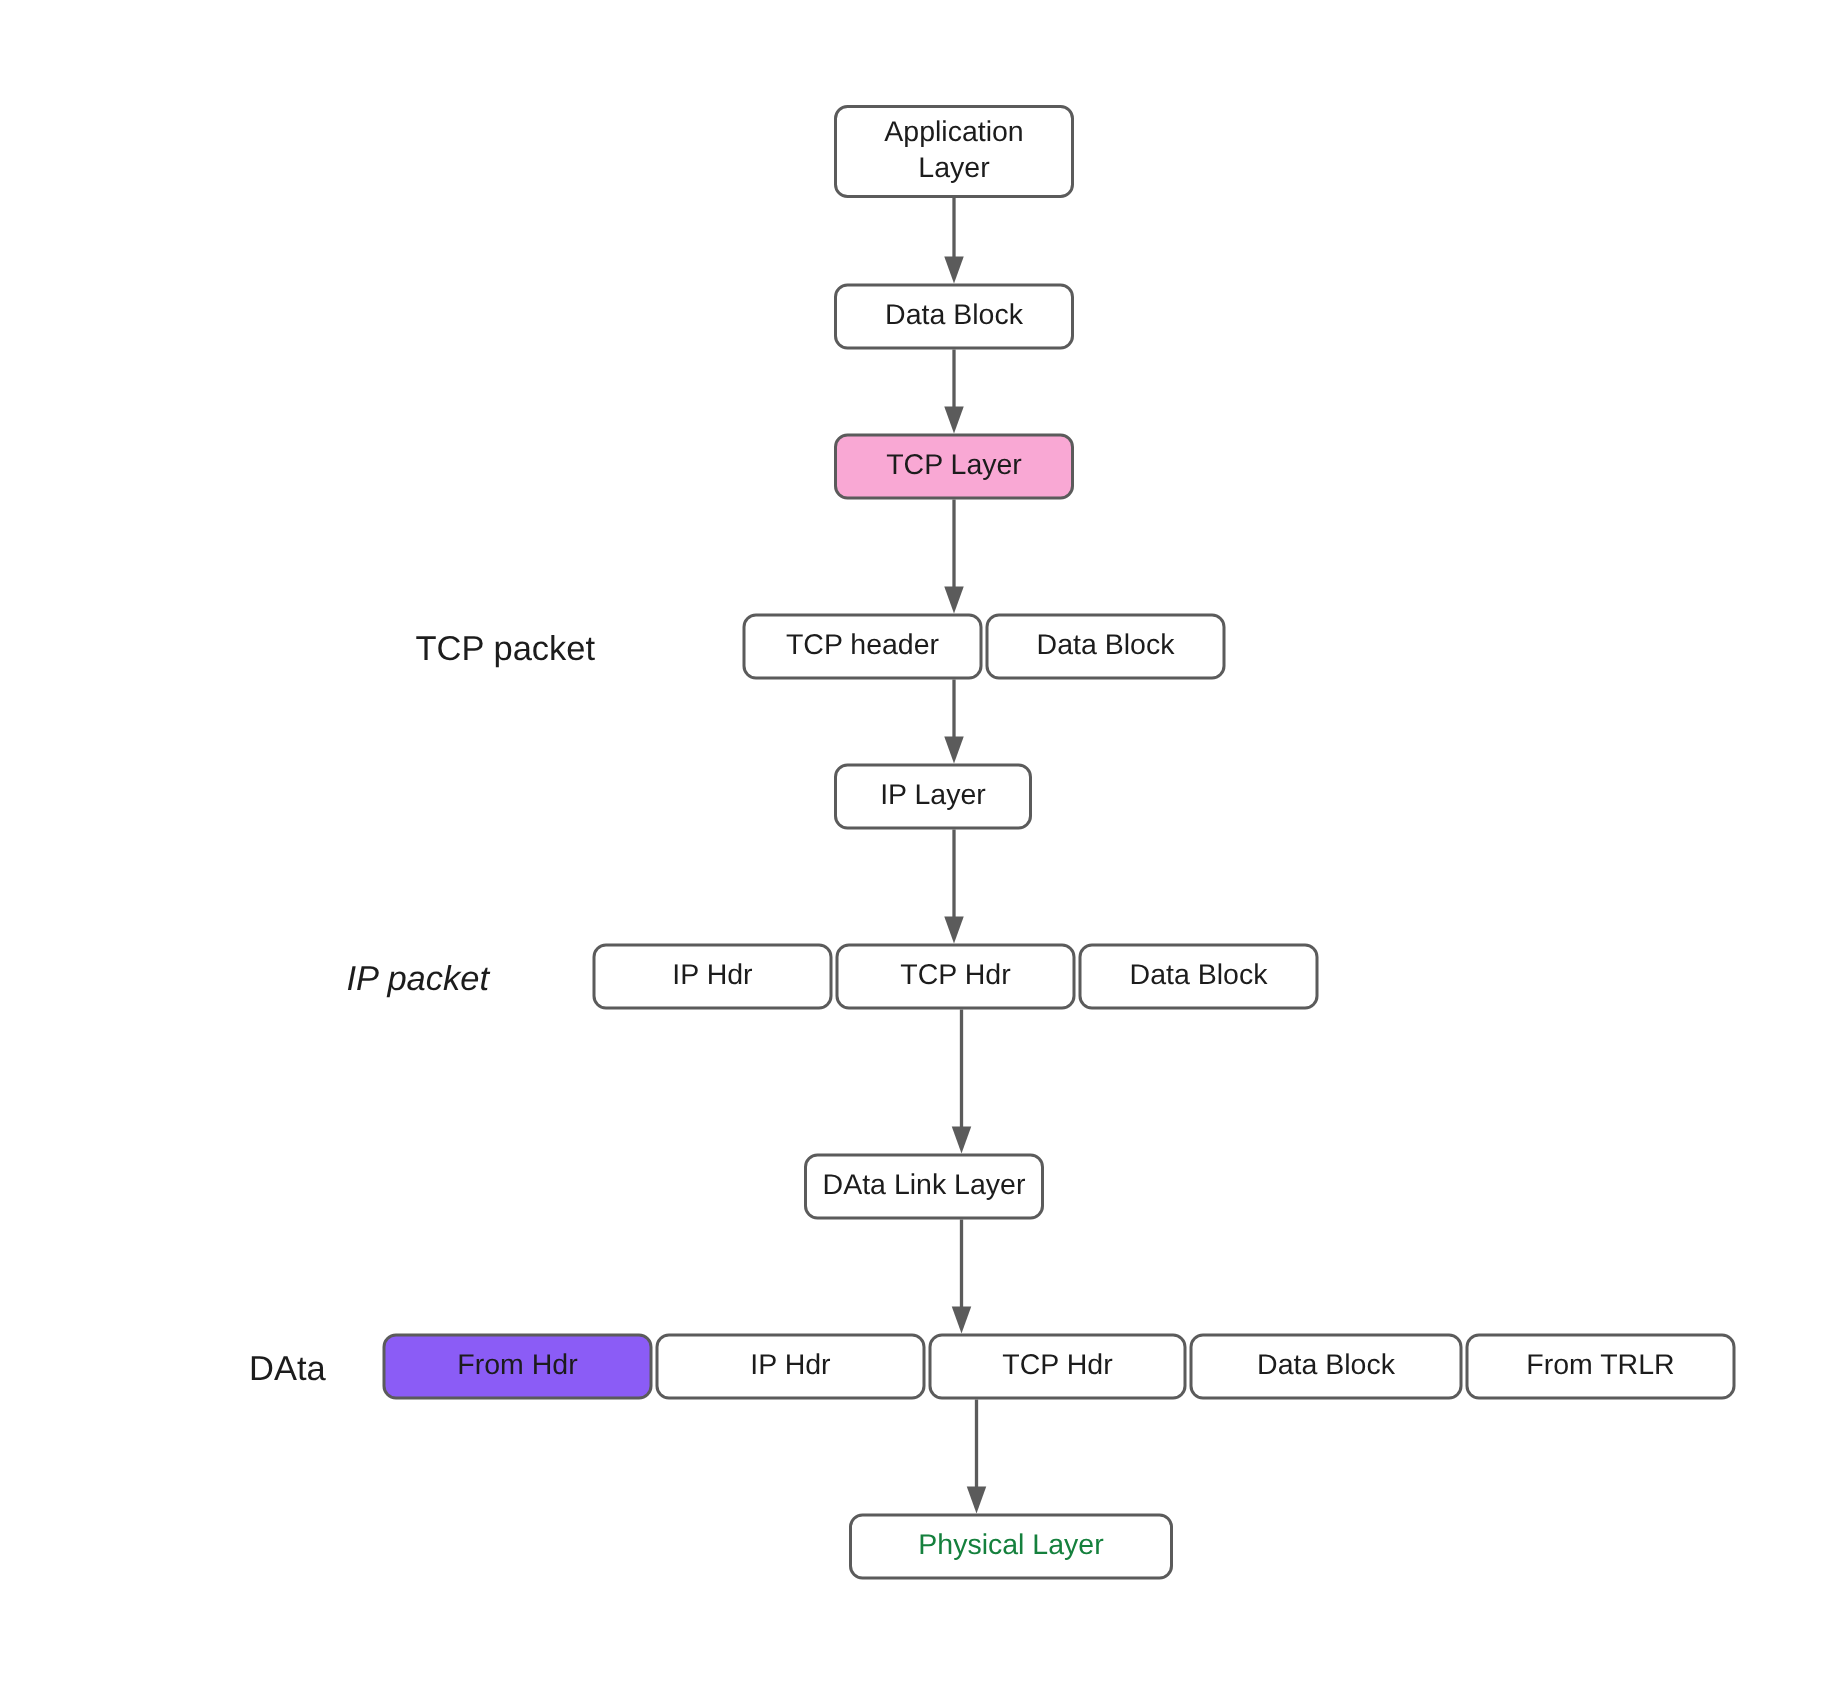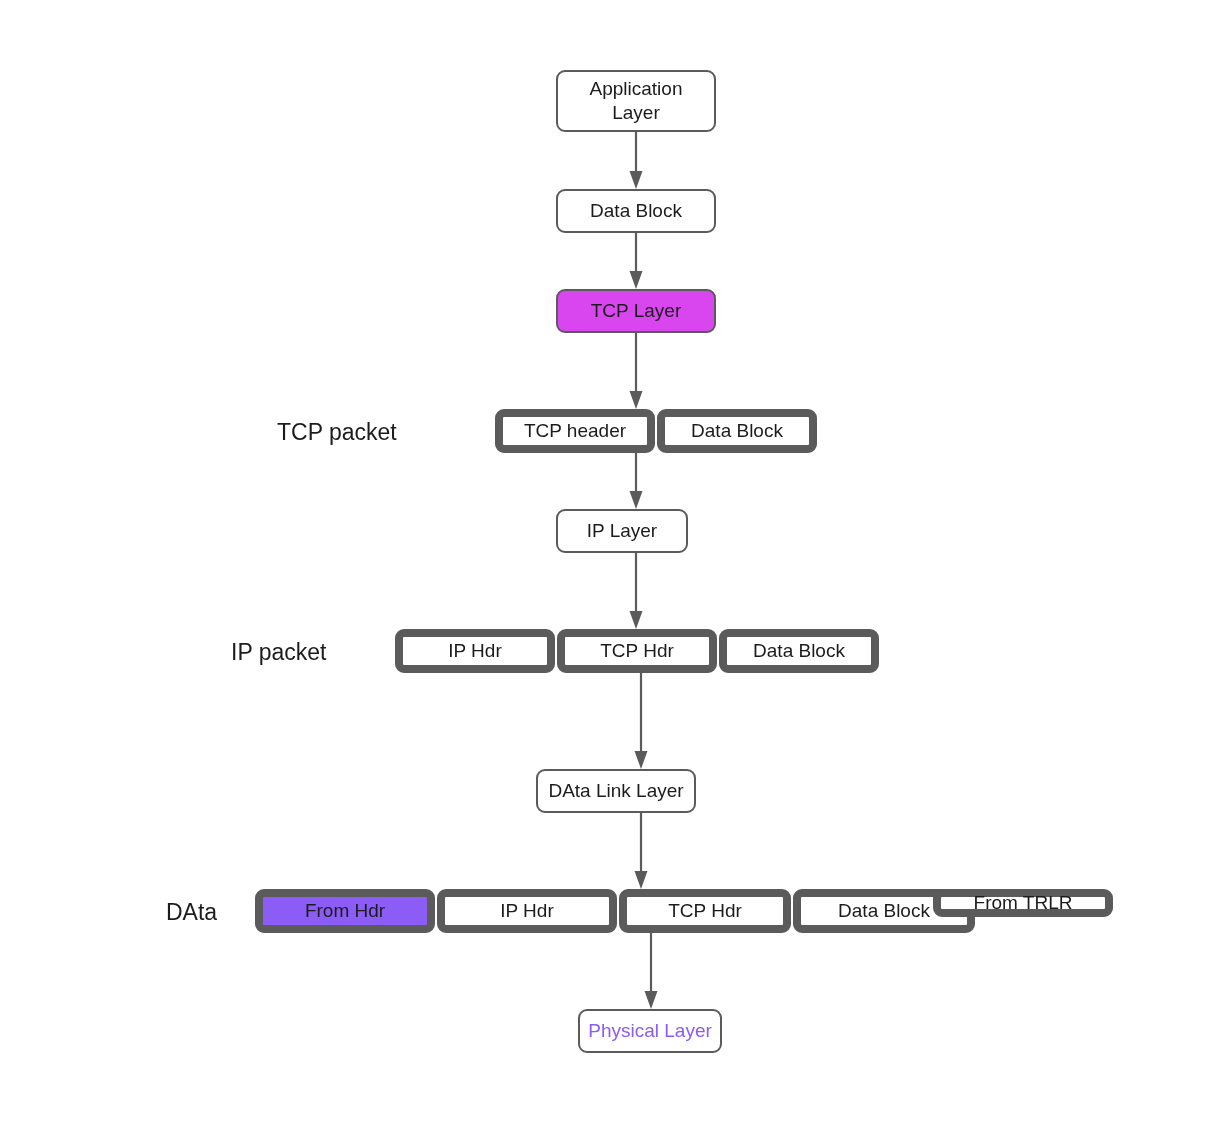--- a/index.html
+++ b/index.html
@@ -48,21 +48,21 @@
     position: absolute;
     font-size: 23px;
     color: #1c1c1c;
     white-space: nowrap;
     z-index: 2;
   }
   .seg {
     position: absolute;
     box-sizing: border-box;
     background: #ffffff;
-    border: 8px solid #fca5a5;
+    border: 2px solid #fca5a5;
     border-radius: 9px;
     display: flex;
     align-items: center;
     justify-content: center;
     text-align: center;
     font-size: 19px;
     color: #1c1c1c;
     z-index: 2;
   }
 </style>
@@ -100,30 +100,30 @@
         <polygon points="634.5,871 647.5,871 641,889" fill="#5b5b5b"></polygon>
       </g>
       <g>
         <line x1="651" y1="933" x2="651" y2="993" stroke="#5b5b5b" stroke-width="2.2"></line>
         <polygon points="644.5,991 657.5,991 651,1009" fill="#5b5b5b"></polygon>
       </g>
     </svg>
 <div class="node" style="left: 556px; top: 70px; width: 160px; height: 62px; border-color: rgb(91, 91, 91); background: rgb(255, 255, 255); color: rgb(28, 28, 28); white-space: pre-line;">Application
 Layer</div>
     <div class="node" style="left: 556px; top: 189px; width: 160px; height: 44px; border-color: rgb(91, 91, 91); background: rgb(255, 255, 255); color: rgb(28, 28, 28); white-space: pre-line;">Data Block</div>
-    <div class="node" style="left: 556px; top: 289px; width: 160px; height: 44px; border-color: rgb(91, 91, 91); background: #d946ef; color: rgb(28, 28, 28); white-space: pre-line;">TCP Layer</div>
+    <div class="node" style="left: 556px; top: 289px; width: 160px; height: 44px; border-color: rgb(91, 91, 91); background: #f9a8d4; color: rgb(28, 28, 28); white-space: pre-line;">TCP Layer</div>
     <div class="node" style="left: 556px; top: 509px; width: 132px; height: 44px; border-color: rgb(91, 91, 91); background: rgb(255, 255, 255); color: rgb(28, 28, 28); white-space: pre-line;">IP Layer</div>
     <div class="node" style="left: 536px; top: 769px; width: 160px; height: 44px; border-color: rgb(91, 91, 91); background: rgb(255, 255, 255); color: rgb(28, 28, 28); white-space: pre-line;">DAta Link Layer</div>
-    <div class="node" style="left: 578px; top: 1009px; width: 144px; height: 44px; border-color: rgb(91, 91, 91); background: rgb(255, 255, 255); color: #8b5cf6; white-space: pre-line;">Physical Layer</div>
+    <div class="node" style="left: 566px; top: 1009px; width: 216px; height: 44px; border-color: rgb(91, 91, 91); background: rgb(255, 255, 255); color: #15803d; white-space: pre-line;">Physical Layer</div>
     <div class="row-label" style="left: 277px; top: 419px; color: rgb(28, 28, 28);">TCP packet</div>
     <div class="seg" style="left: 495px; top: 409px; width: 160px; height: 44px; border-color: rgb(91, 91, 91); background: rgb(255, 255, 255); color: rgb(28, 28, 28);">TCP header</div>
     <div class="seg" style="left: 657px; top: 409px; width: 160px; height: 44px; border-color: rgb(91, 91, 91); background: rgb(255, 255, 255); color: rgb(28, 28, 28);">Data Block</div>
-    <div class="row-label" style="left: 231px; top: 639px; color: rgb(28, 28, 28);">IP packet</div>
+    <div class="row-label" style="left: 231px; top: 639px; color: rgb(28, 28, 28); font-style: italic;">IP packet</div>
     <div class="seg" style="left: 395px; top: 629px; width: 160px; height: 44px; border-color: rgb(91, 91, 91); background: rgb(255, 255, 255); color: rgb(28, 28, 28);">IP Hdr</div>
     <div class="seg" style="left: 557px; top: 629px; width: 160px; height: 44px; border-color: rgb(91, 91, 91); background: rgb(255, 255, 255); color: rgb(28, 28, 28);">TCP Hdr</div>
     <div class="seg" style="left: 719px; top: 629px; width: 160px; height: 44px; border-color: rgb(91, 91, 91); background: rgb(255, 255, 255); color: rgb(28, 28, 28);">Data Block</div>
     <div class="row-label" style="left: 166px; top: 899px; color: rgb(28, 28, 28);">DAta</div>
     <div class="seg" style="left: 255px; top: 889px; width: 180px; height: 44px; border-color: rgb(91, 91, 91); background: #8b5cf6; color: rgb(28, 28, 28);">From Hdr</div>
     <div class="seg" style="left: 437px; top: 889px; width: 180px; height: 44px; border-color: rgb(91, 91, 91); background: rgb(255, 255, 255); color: rgb(28, 28, 28);">IP Hdr</div>
     <div class="seg" style="left: 619px; top: 889px; width: 172px; height: 44px; border-color: rgb(91, 91, 91); background: rgb(255, 255, 255); color: rgb(28, 28, 28);">TCP Hdr</div>
     <div class="seg" style="left: 793px; top: 889px; width: 182px; height: 44px; border-color: rgb(91, 91, 91); background: rgb(255, 255, 255); color: rgb(28, 28, 28);">Data Block</div>
-    <div class="seg" style="left: 933px; top: 889px; width: 180px; height: 28px; border-color: rgb(91, 91, 91); background: rgb(255, 255, 255); color: rgb(28, 28, 28);">From TRLR</div>
+    <div class="seg" style="left: 977px; top: 889px; width: 180px; height: 44px; border-color: rgb(91, 91, 91); background: rgb(255, 255, 255); color: rgb(28, 28, 28);">From TRLR</div>
   </div>
 
 </body></html>

